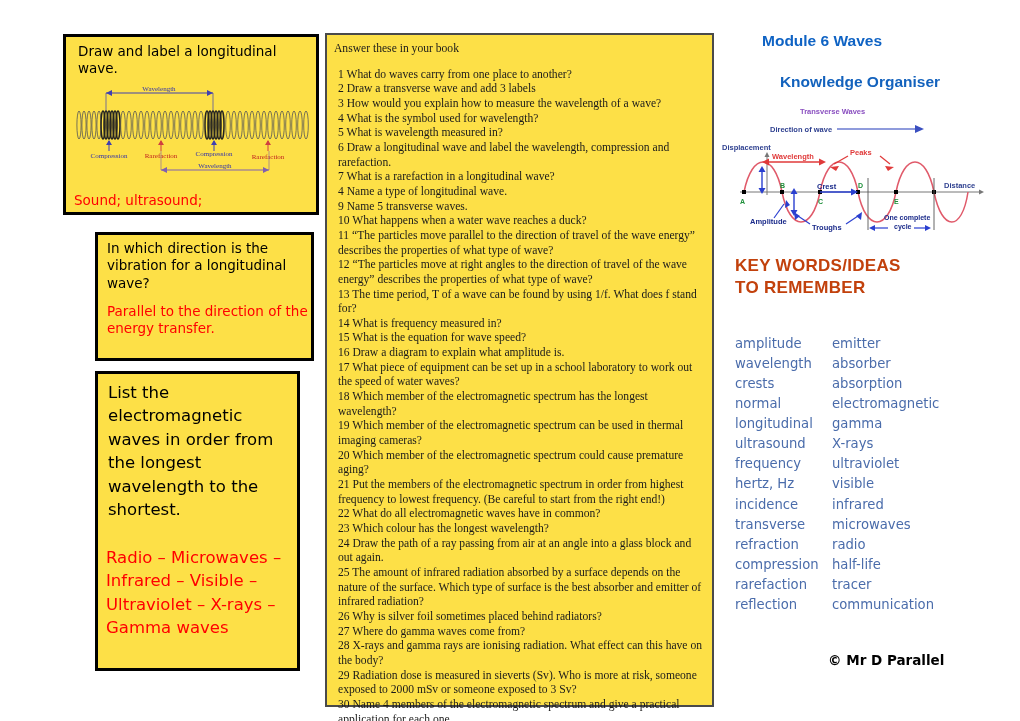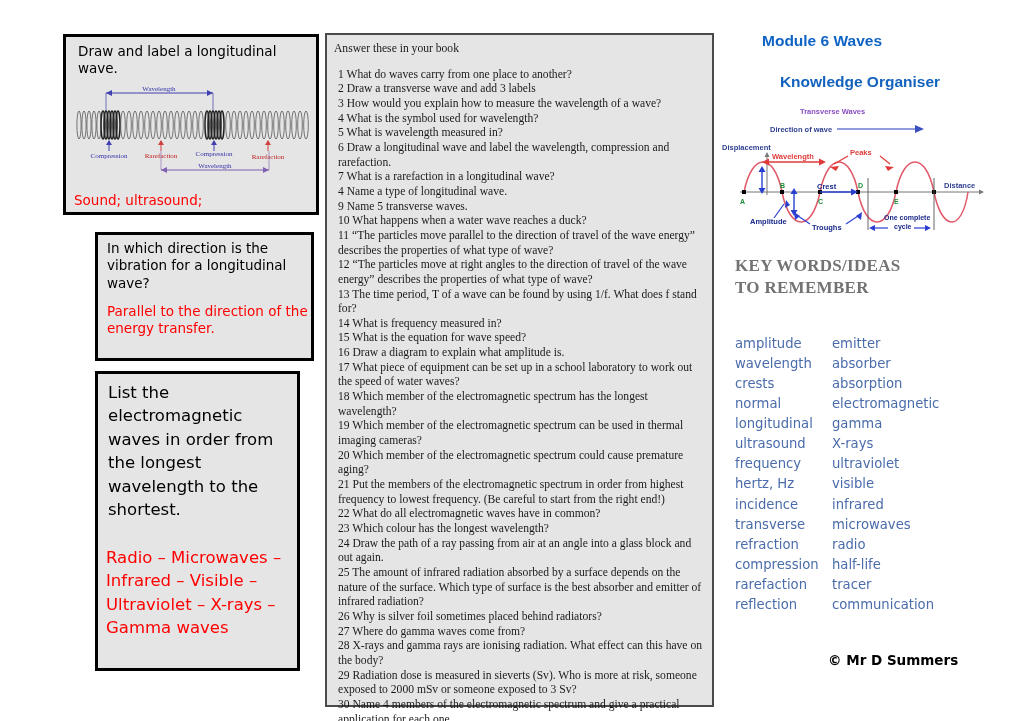--- a/index.html
+++ b/index.html
@@ -13,21 +13,21 @@
     position: relative;
     font-family: "Liberation Sans", sans-serif;
     overflow: hidden;
   }
 
   .abs { position: absolute; }
 
   
   .qbox {
     position: absolute;
-    background: #e5e5e5;
+    background: #fde047;
     border: 3px solid #000000;
     box-sizing: border-box;
   }
   .qbox-q {
     font-family: "DejaVu Sans", sans-serif;
     color: #000000;
     line-height: 1.28;
   }
   .qbox-a {
     font-family: "DejaVu Sans", sans-serif;
@@ -83,25 +83,25 @@
     font-weight: bold;
     font-size: 15.5px;
     color: #1362bd;
     text-align: center;
   }
 
   #transverse-diagram { left: 722px; top: 100px; width: 290px; height: 135px; }
 
   #keywords-title {
     left: 735px; top: 255px; width: 250px;
-    font-family: Liberation Serif, serif;
+    font-family: Liberation Sans, sans-serif;
     font-weight: bold;
     font-size: 17px;
     line-height: 1.28;
-    color: #737373;
+    color: #c2410c;
     letter-spacing: 0.3px;
   }
 
   #keywords-grid {
     left: 735px; top: 334px; width: 260px;
     font-family: "DejaVu Sans", sans-serif;
     font-size: 13.2px;
     color: #4a6cab;
     line-height: 1.52;
   }
@@ -390,13 +390,13 @@
     <div class="kw-row">
       <span class="kw-col-a">rarefaction</span>
       <span class="kw-col-b">tracer</span>
     </div>
     <div class="kw-row">
       <span class="kw-col-a">reflection</span>
       <span class="kw-col-b">communication</span>
     </div>
   </div>
 
-<div class="abs" id="copyright">© Mr D Summers</div>
+<div class="abs" id="copyright">© Mr D Parallel</div>
 
 </body></html>

